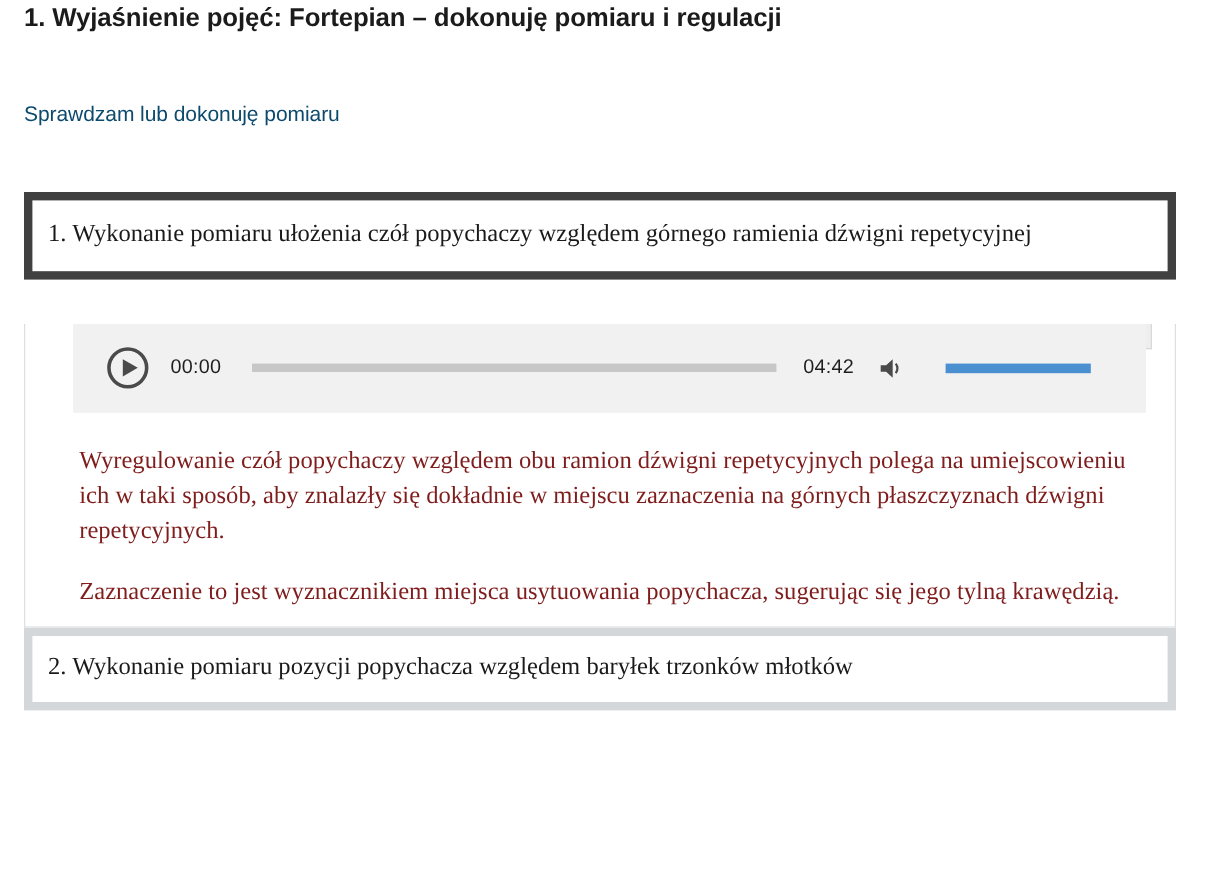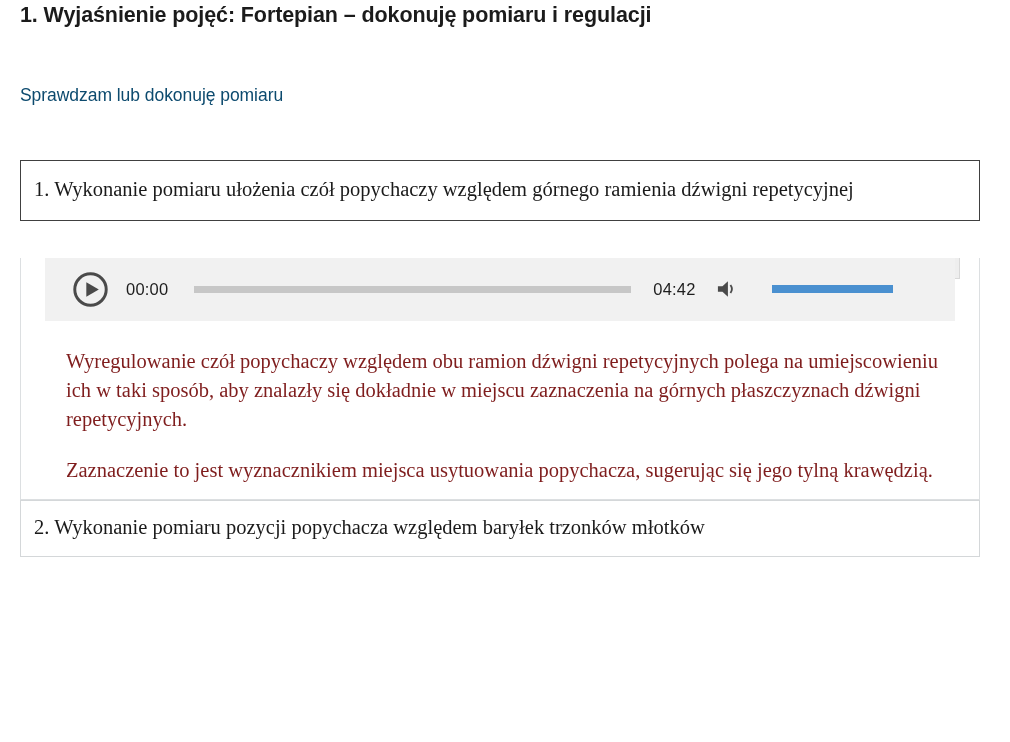--- a/index.html
+++ b/index.html
@@ -54,21 +54,21 @@
     left: 20px;
     top: 160px;
     width: 960px;
     box-sizing: border-box;
   }
 
   .acc-item { position: relative; }
 
   .acc-header {
     box-sizing: border-box;
-    border: 1px solid #404040;
+    border: 7px solid #404040;
     background: #ffffff;
     padding: 13px 18px 14px 13px;
     font-family: "Liberation Serif", serif;
     font-size: 20.5px;
     line-height: 1.55;
     color: #1a1a1a;
   }
   .acc-header.collapsed {
     border-color: #d4d7d9;
     padding-top: 11px;
@@ -93,22 +93,22 @@
     height: 21px;
     background: #eeeeee;
     border: 1px solid #d8d8d8;
     border-top: none;
     box-sizing: border-box;
   }
 
   
   .audio-player {
     position: relative;
-    margin: 37px 24px 0 24px;
-    height: 63px;
+    margin: 37px 24px 0 40px;
+    height: 74px;
     background: #f1f1f1;
     display: flex;
     align-items: center;
   }
   .play-btn {
     margin-left: 27px;
     width: 37px;
     height: 37px;
     flex: 0 0 auto;
     display: block;

